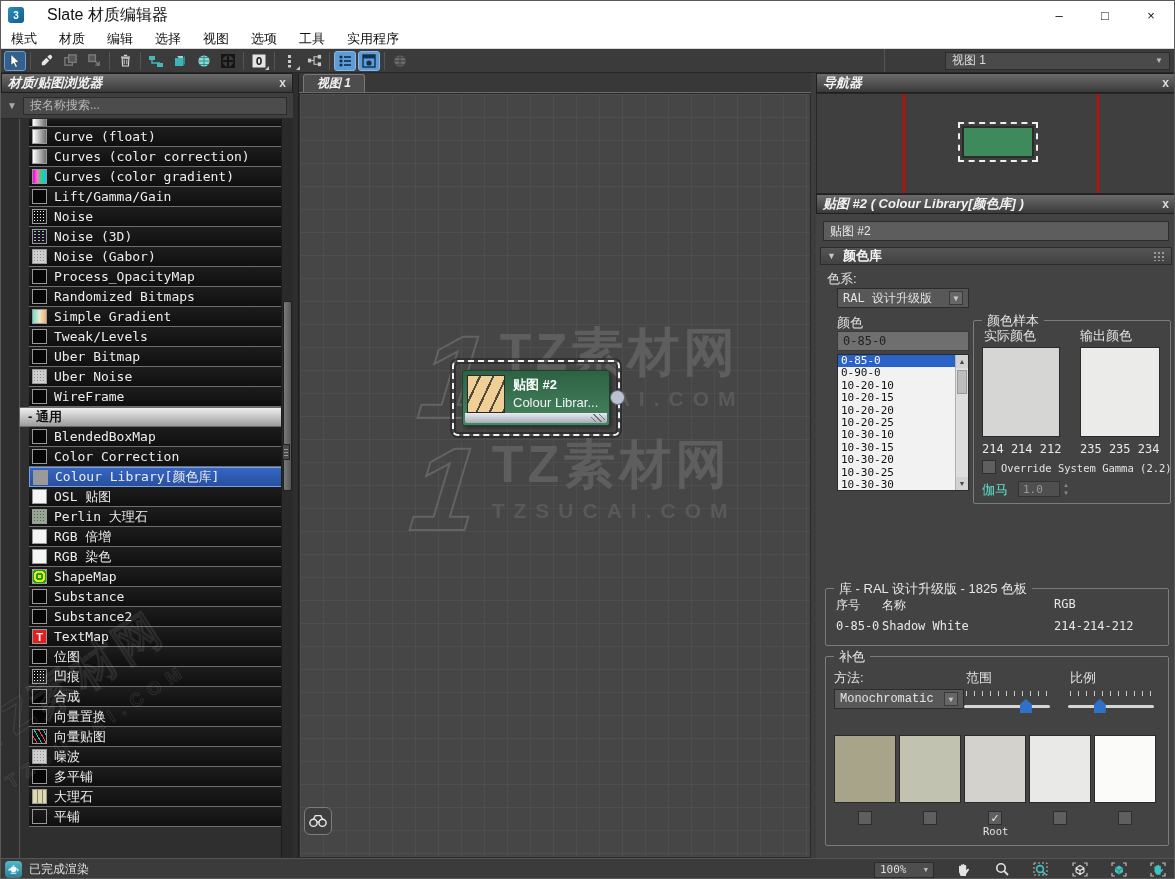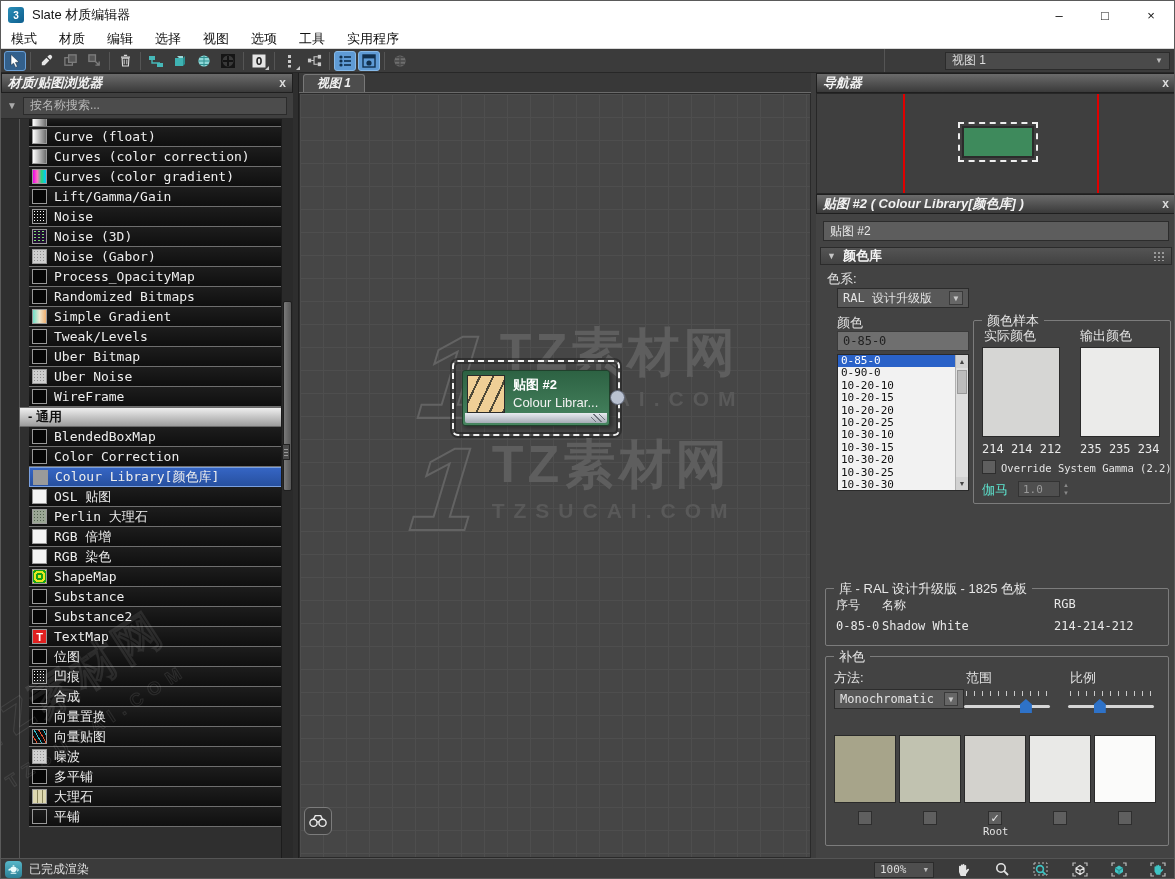--- a/index.html
+++ b/index.html
@@ -3,21 +3,21 @@
 <meta charset="utf-8">
 <style>
   * { margin:0; padding:0; box-sizing:border-box; }
   html,body { background:#222; }
   body { font-family:"Liberation Sans", sans-serif; }
   #app { position:relative; width:1175px; height:879px; background:#3d3d3d; border:1px solid #5a5a5a; overflow:hidden; }
 
   
   .titlebar { position:absolute; left:0; top:0; width:100%; height:28px; background:#ffffff; display:flex; align-items:center; }
   .app-icon { width:16px; height:16px; margin-left:7px; border-radius:3px; background:linear-gradient(135deg,#2a8fb8,#0e5e8e); color:#fff; font-size:10px; font-weight:bold; display:flex; align-items:center; justify-content:center; }
-  .title-text { margin-left:8px; font-size:13px; color:#111; }
+  .title-text { margin-left:23px; font-size:16px; color:#111; }
   .win-controls { margin-left:auto; display:flex; height:100%; }
   .win-btn { width:46px; height:100%; display:flex; align-items:center; justify-content:center; font-size:13px; color:#111; cursor:default; }
 
   
   .menubar { position:absolute; left:0; top:28px; width:100%; height:20px; background:#ffffff; border-bottom:1px solid #d8d8d8; display:flex; align-items:center; padding-left:10px; }
   .menu-item { font-size:13px; color:#111; margin-right:22px; }
 
   
   .toolbar { position:absolute; left:0; top:48px; width:100%; height:24px; background:#3b3b3b; border-bottom:1px solid #272727; display:flex; align-items:center; padding-left:2px; }
   .tb-btn { width:22px; height:20px; margin:0 1px; border-radius:3px; display:flex; align-items:center; justify-content:center; position:relative; }
@@ -583,21 +583,21 @@
         <div class="tcell" style="left:10px; top:30px;">0-85-0</div>
         <div class="tcell" style="left:56px; top:30px;">Shadow White</div>
         <div class="tcell" style="left:228px; top:30px;">214-214-212</div>
       </div>
 
       <div class="groupbox" style="left:9px; top:442px; width:344px; height:190px;">
         <div class="gb-label">补色</div>
         <div class="plabel" style="left:8px; top:12px;">方法:</div>
         <div class="plabel" style="left:140px; top:12px;">范围</div>
         <div class="plabel" style="left:244px; top:12px;">比例</div>
-        <div class="dropdown" style="left:8px; top:32px; width:130px;">
+        <div class="dropdown" style="left:8px; top:32px; width:130px;font-family:Liberation Mono, monospace;">
           <span>Monochromatic</span>
           <span class="arrow">▼</span>
         </div>
         <div class="ticks" style="left:140px; top:34px; width:82px;"></div>
         <div class="track" style="left:138px; top:48px; width:86px;">
           <div class="handle" style="left: 65%;"></div>
         </div>
         <div class="ticks" style="left:244px; top:34px; width:82px;"></div>
         <div class="track" style="left:242px; top:48px; width:86px;">
           <div class="handle" style="left: 30%;"></div>

